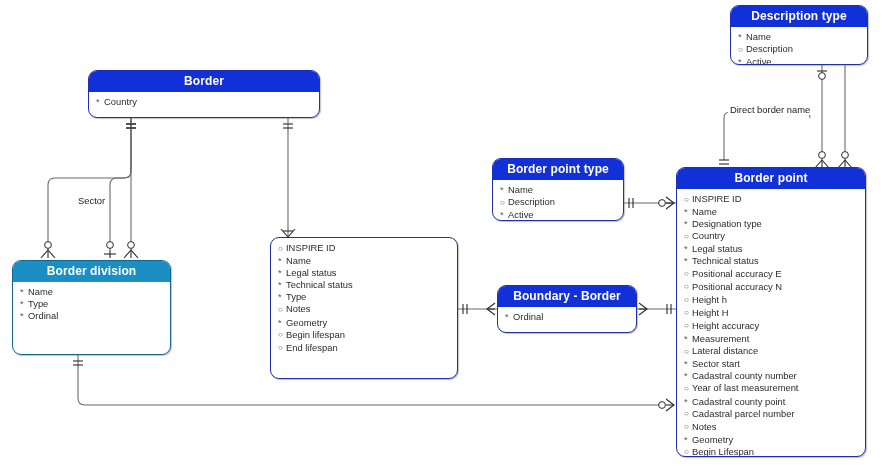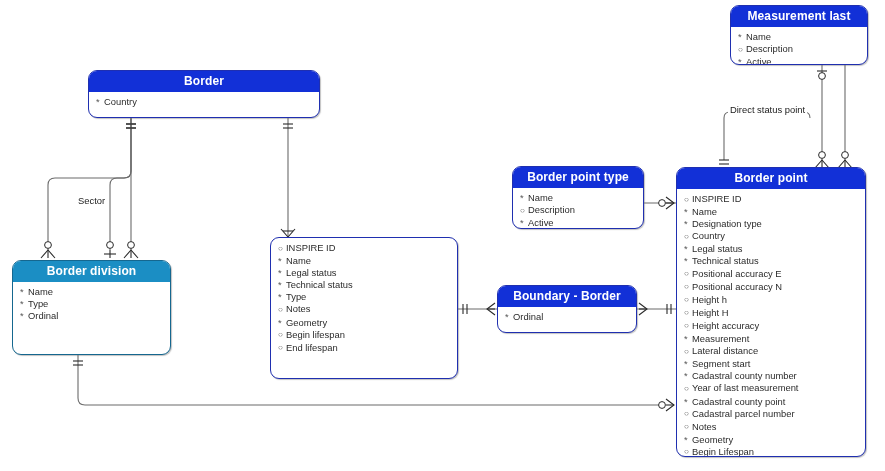--- a/index.html
+++ b/index.html
@@ -180,36 +180,36 @@
       <path class="ln" d="M 78,355 L 78,398 Q 78,405 85,405 L 662,405"></path>
       <path class="sym" d="M 73,361 L 83,361"></path>
       <path class="sym" d="M 73,365 L 83,365"></path>
       <circle class="symf" cx="662" cy="405" r="3.4"></circle>
       <path class="sym" d="M 666,399 L 674,405 L 666,411"></path>
       <path class="sym" d="M 674,405 L 666,405"></path>
     </g>
   </svg>
 
   <div class="entity" style="left:730px; top:5px; width:138px; height:60px;">
-    <div class="ent-header">Measurement last</div>
+    <div class="ent-header">Description type</div>
     <div class="ent-body">
       <div class="attr"><span class="mark">*</span><span>Name</span></div>
       <div class="attr"><span class="mark opt">○</span><span>Description</span></div>
       <div class="attr"><span class="mark">*</span><span>Active</span></div>
     </div>
   </div>
 
   <div class="entity" style="left:88px; top:70px; width:232px; height:48px;">
     <div class="ent-header">Border</div>
     <div class="ent-body">
       <div class="attr"><span class="mark">*</span><span>Country</span></div>
     </div>
   </div>
 
-  <div class="entity" style="left:492px; top:166px; width:132px; height:63px;margin-left:20px;">
+  <div class="entity" style="left:492px; top:158px; width:132px; height:63px;">
     <div class="ent-header">Border point type</div>
     <div class="ent-body">
       <div class="attr"><span class="mark">*</span><span>Name</span></div>
       <div class="attr"><span class="mark opt">○</span><span>Description</span></div>
       <div class="attr"><span class="mark">*</span><span>Active</span></div>
     </div>
   </div>
 
   <div class="entity" style="left:676px; top:167px; width:190px; height:290px;">
     <div class="ent-header">Border point</div>
@@ -220,21 +220,21 @@
       <div class="attr"><span class="mark opt">○</span><span>Country</span></div>
       <div class="attr"><span class="mark">*</span><span>Legal status</span></div>
       <div class="attr"><span class="mark">*</span><span>Technical status</span></div>
       <div class="attr"><span class="mark opt">○</span><span>Positional accuracy E</span></div>
       <div class="attr"><span class="mark opt">○</span><span>Positional accuracy N</span></div>
       <div class="attr"><span class="mark opt">○</span><span>Height h</span></div>
       <div class="attr"><span class="mark opt">○</span><span>Height H</span></div>
       <div class="attr"><span class="mark opt">○</span><span>Height accuracy</span></div>
       <div class="attr"><span class="mark">*</span><span>Measurement</span></div>
       <div class="attr"><span class="mark opt">○</span><span>Lateral distance</span></div>
-      <div class="attr"><span class="mark">*</span><span>Segment start</span></div>
+      <div class="attr"><span class="mark">*</span><span>Sector start</span></div>
       <div class="attr"><span class="mark">*</span><span>Cadastral county number</span></div>
       <div class="attr"><span class="mark opt">○</span><span>Year of last measurement</span></div>
       <div class="attr"><span class="mark">*</span><span>Cadastral county point</span></div>
       <div class="attr"><span class="mark opt">○</span><span>Cadastral parcel number</span></div>
       <div class="attr"><span class="mark opt">○</span><span>Notes</span></div>
       <div class="attr"><span class="mark">*</span><span>Geometry</span></div>
       <div class="attr"><span class="mark opt">○</span><span>Begin Lifespan</span></div>
 
     </div>
   </div>
@@ -264,15 +264,15 @@
     <div class="ent-header">Border division</div>
     <div class="ent-body">
       <div class="attr"><span class="mark">*</span><span>Name</span></div>
       <div class="attr"><span class="mark">*</span><span>Type</span></div>
       <div class="attr"><span class="mark">*</span><span>Ordinal</span></div>
     </div>
   </div>
 
   <div class="rel-label" style="left:76px; top:195px;">Sector</div>
 
-  <div class="rel-label" style="left:728px; top:104px;">Direct status point</div>
+  <div class="rel-label" style="left:728px; top:104px;">Direct border name</div>
 
 </div>
 
 </body></html>

